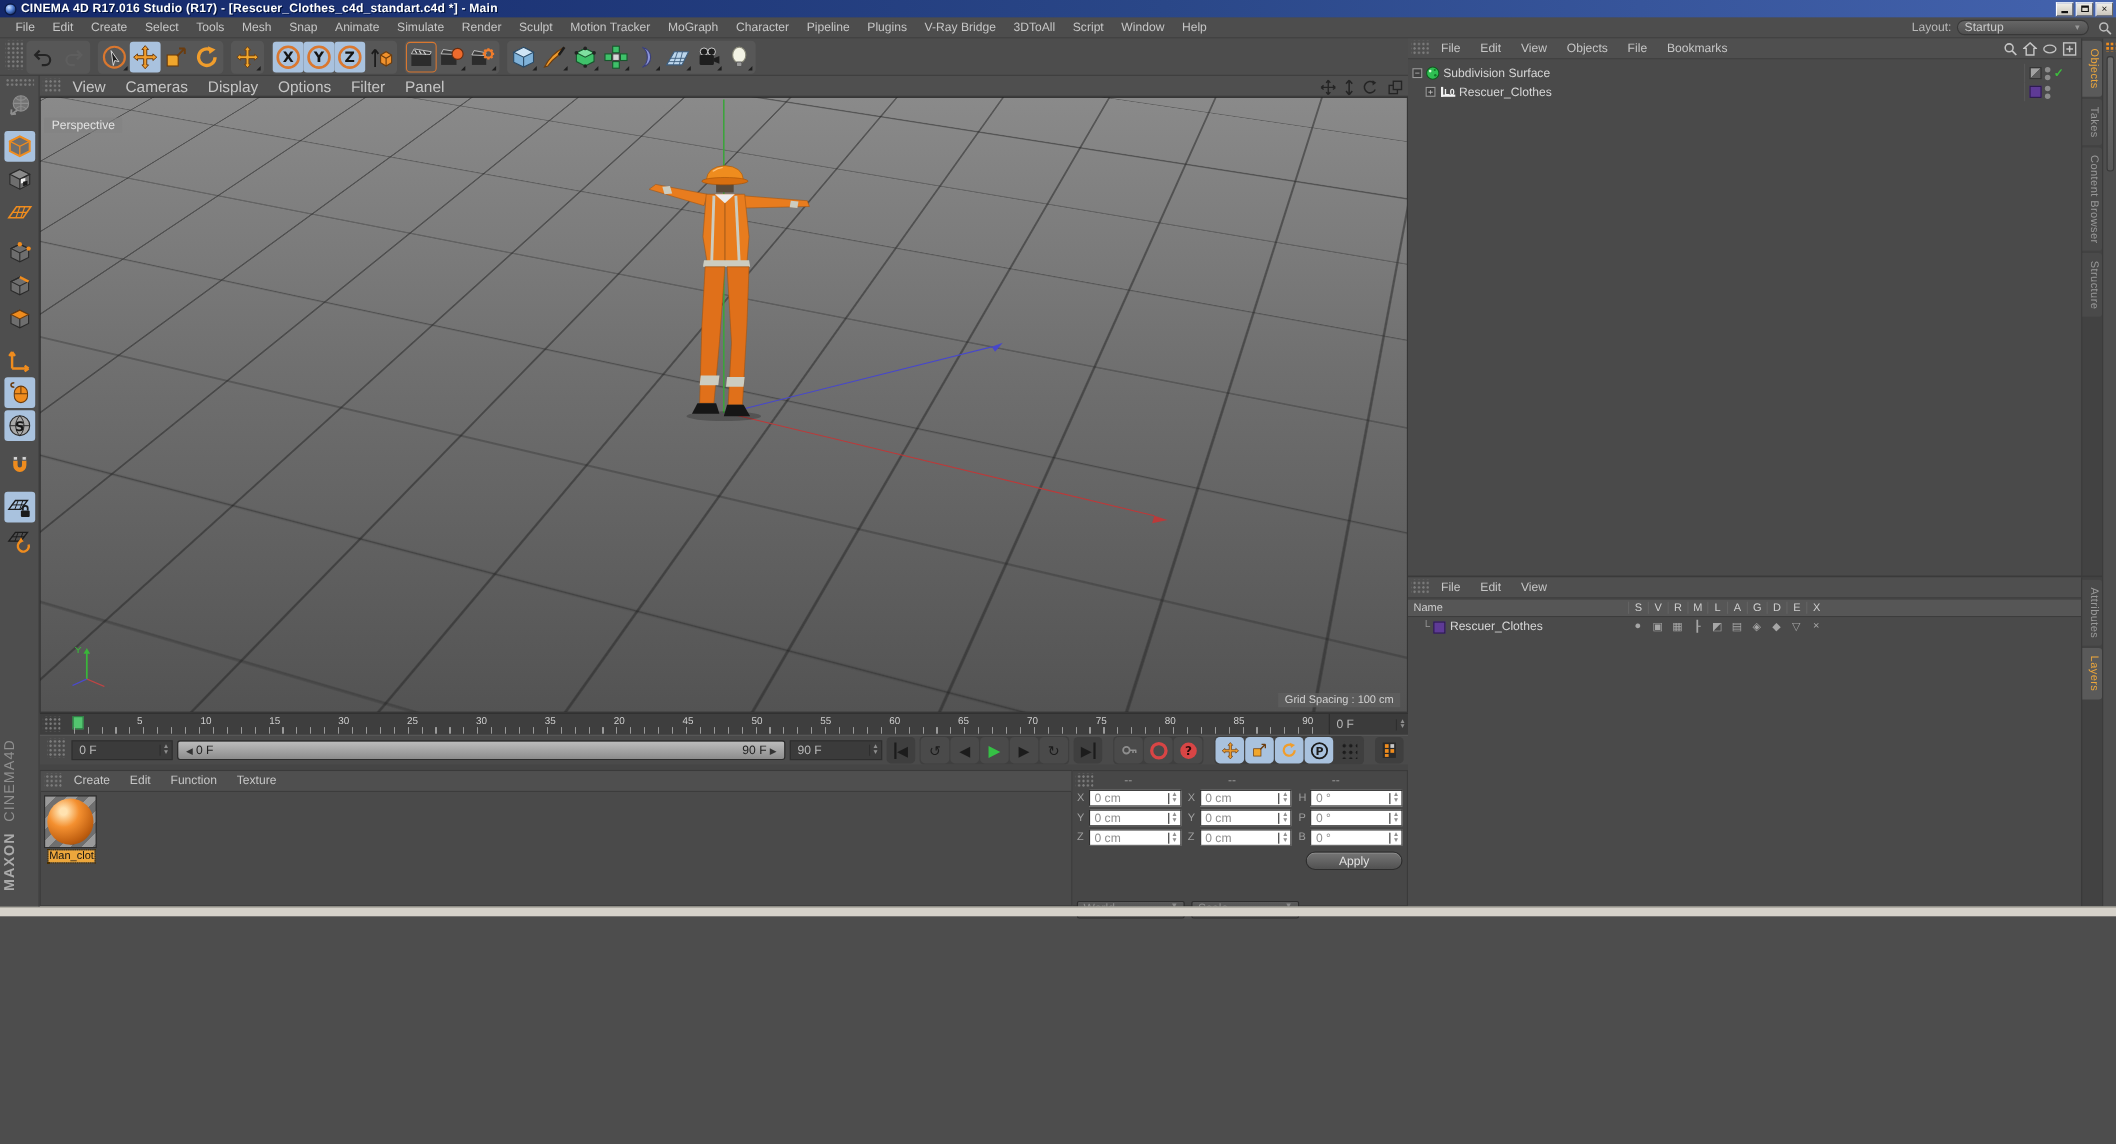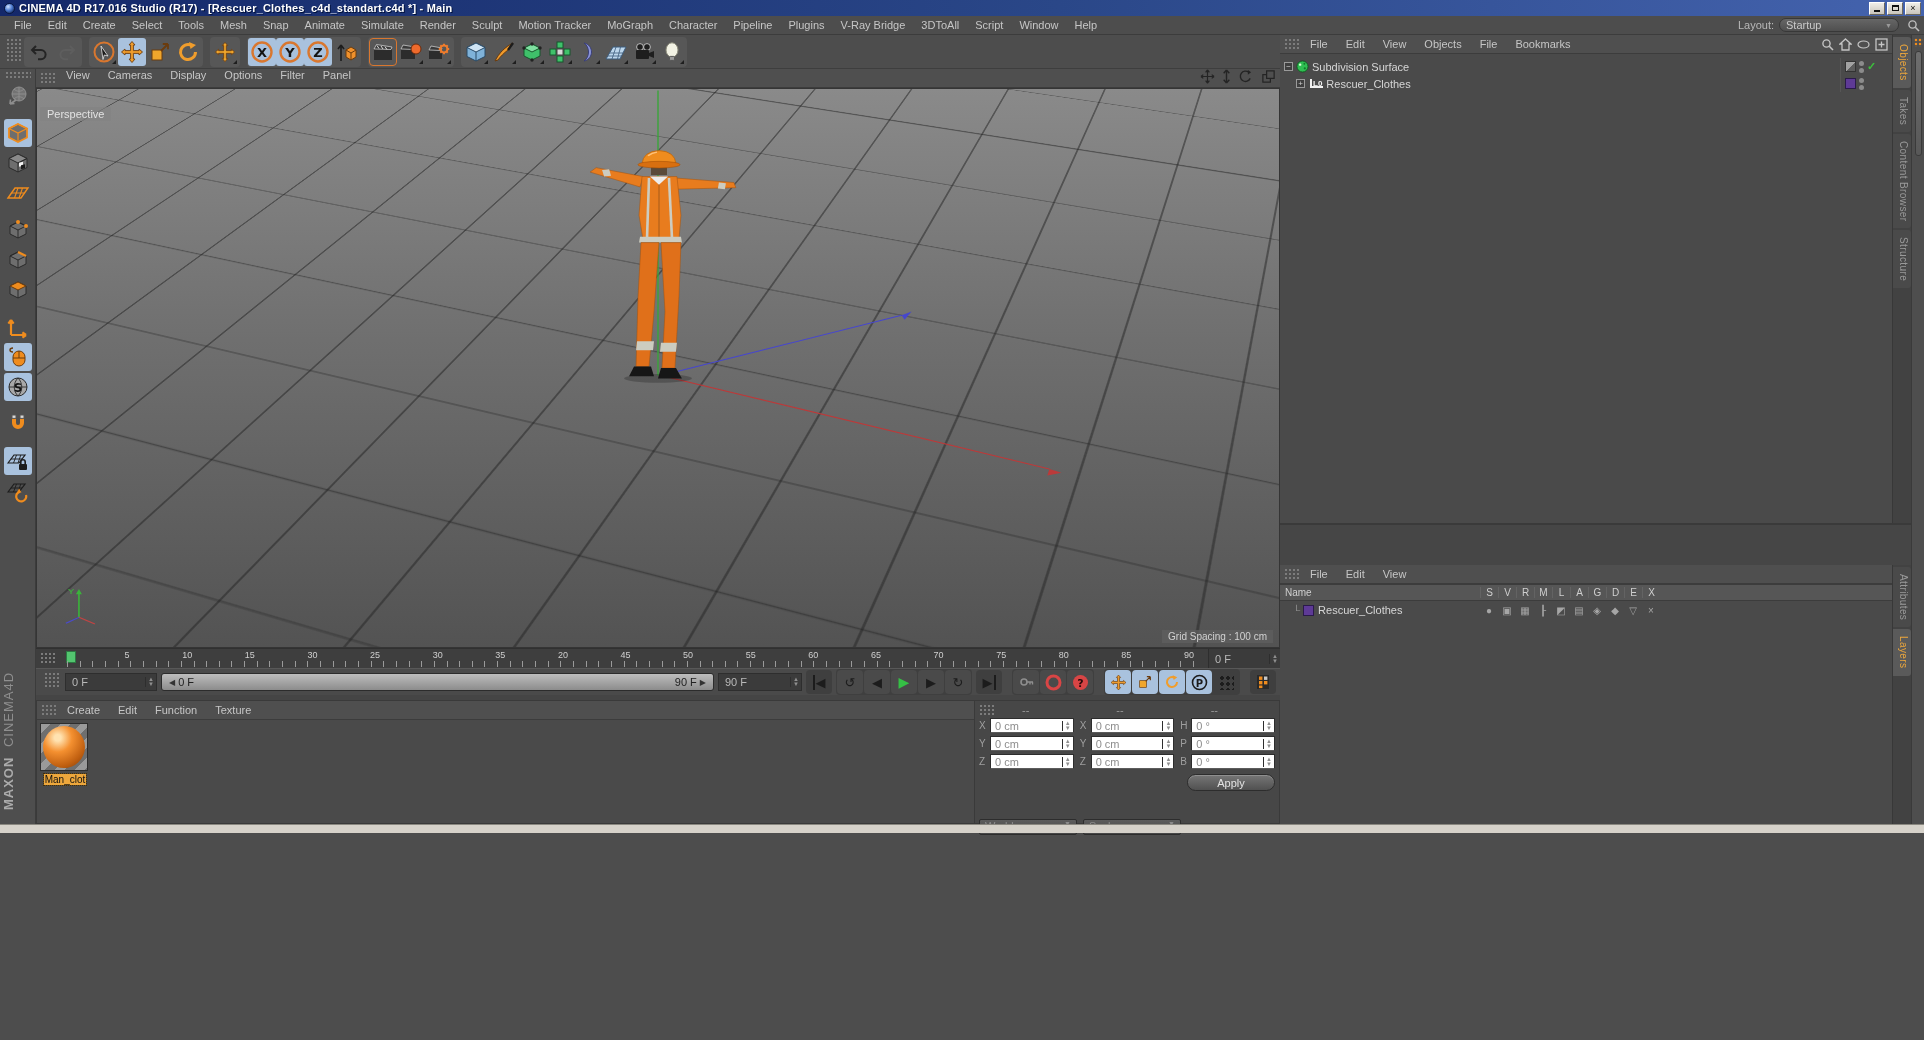--- a/index.html
+++ b/index.html
@@ -60,21 +60,21 @@
   .picon.active { background:#a9c2de; }
   .pgap { height:7px; }
   .branding { position:absolute; bottom:14px; left:0; width:36px; text-align:center;
     writing-mode:vertical-rl; transform:rotate(180deg); color:#a0a0a0; letter-spacing:1px; }
   .branding .b1 { font-weight:bold; font-size:13px; color:#ababab; }
   .branding .b2 { font-size:13px; color:#8f8f8f; margin-top:4px; }
 
   
   .center-col { flex:1; display:flex; flex-direction:column; min-width:0; }
   .vp-menubar { height:19px; background:#4f4f4f; border-bottom:1px solid #3c3c3c; display:flex;
-    align-items:flex-start; color:#c6c6c6; font-size:11px; flex:none; }
+    align-items:flex-end; color:#c6c6c6; font-size:14px; flex:none; }
   .vp-menubar .menu-item { padding:2px 9px; }
   .vp-nav { margin-left:auto; display:flex; align-items:center; gap:4px; padding-right:4px; }
   .viewport { flex:1; position:relative; overflow:hidden; border:1px solid #353535;
     background:linear-gradient(#8a8a8a,#6f6f6f 45%,#535353); min-height:0; }
   .grid-plane { position:absolute; left:-70%; top:-140%; width:290%; height:330%;
     background-image:
       repeating-linear-gradient(0deg, rgba(35,35,35,.5) 0 1.5px, transparent 1.5px 110px),
       repeating-linear-gradient(90deg, rgba(35,35,35,.5) 0 1.5px, transparent 1.5px 110px);
     transform:perspective(1250px) rotateX(55deg) rotateZ(17deg); }
   .vp-overlay { position:absolute; inset:0; width:100%; height:100%; }
@@ -142,21 +142,21 @@
     border-radius:2px; color:#8d8d8d; display:flex; align-items:flex-start; padding:0 5px;margin-top:45px; }
   .dropdown .arrow { margin-left:auto; font-size:7px; color:#8a8a8a; }
   .apply-btn { flex:1; height:17px; border-radius:9px; background:linear-gradient(#767676,#515151);
     border:1px solid #2d2d2d; box-shadow:inset 0 1px 0 #8f8f8f; color:#e3e3e3; display:flex;
     align-items:center; justify-content:center; }
 
   
   .right-region { flex:1; display:flex; min-width:0; background:#464646; }
   .panel-stack { flex:1; display:flex; flex-direction:column; min-width:0; }
   .om-panel { height:490px; flex:none; display:flex; border-bottom:2px solid #3a3a3a; min-width:0; }
-  .layers-panel { flex:1; display:flex; min-width:0;margin-top:40px; }
+  .layers-panel { flex:1; display:flex; min-width:0; }
   .panel-body { flex:1; display:flex; flex-direction:column; min-width:0; background:#4a4a4a; }
   .om-icons { margin-left:auto; display:flex; gap:5px; padding-right:4px; align-items:center; }
   .om-tree { flex:1; background:#4a4a4a; color:#d6d6d6; font-size:11px; padding-top:4px; position:relative; }
   .tree-row { height:17px; display:flex; align-items:center; padding-left:4px; }
   .expander { width:9px; height:9px; border:1px solid #9a9a9a; background:#3f3f3f; color:#cfcfcf;
     font-size:8px; line-height:7px; text-align:center; margin-right:3px; flex:none; }
   .obj-label { margin-left:3px; white-space:nowrap; }
   .row-toggles { display:flex; align-items:center; gap:3px; margin-left:auto; padding-right:2px; width:52px; flex:none; border-left:1px solid #565656; padding-left:4px; align-self:stretch; }
   .diag-sq { width:11px; height:11px; border:1px solid #333;
     background:linear-gradient(135deg,#a2a2a2 50%,#5d5d5d 50%); }

